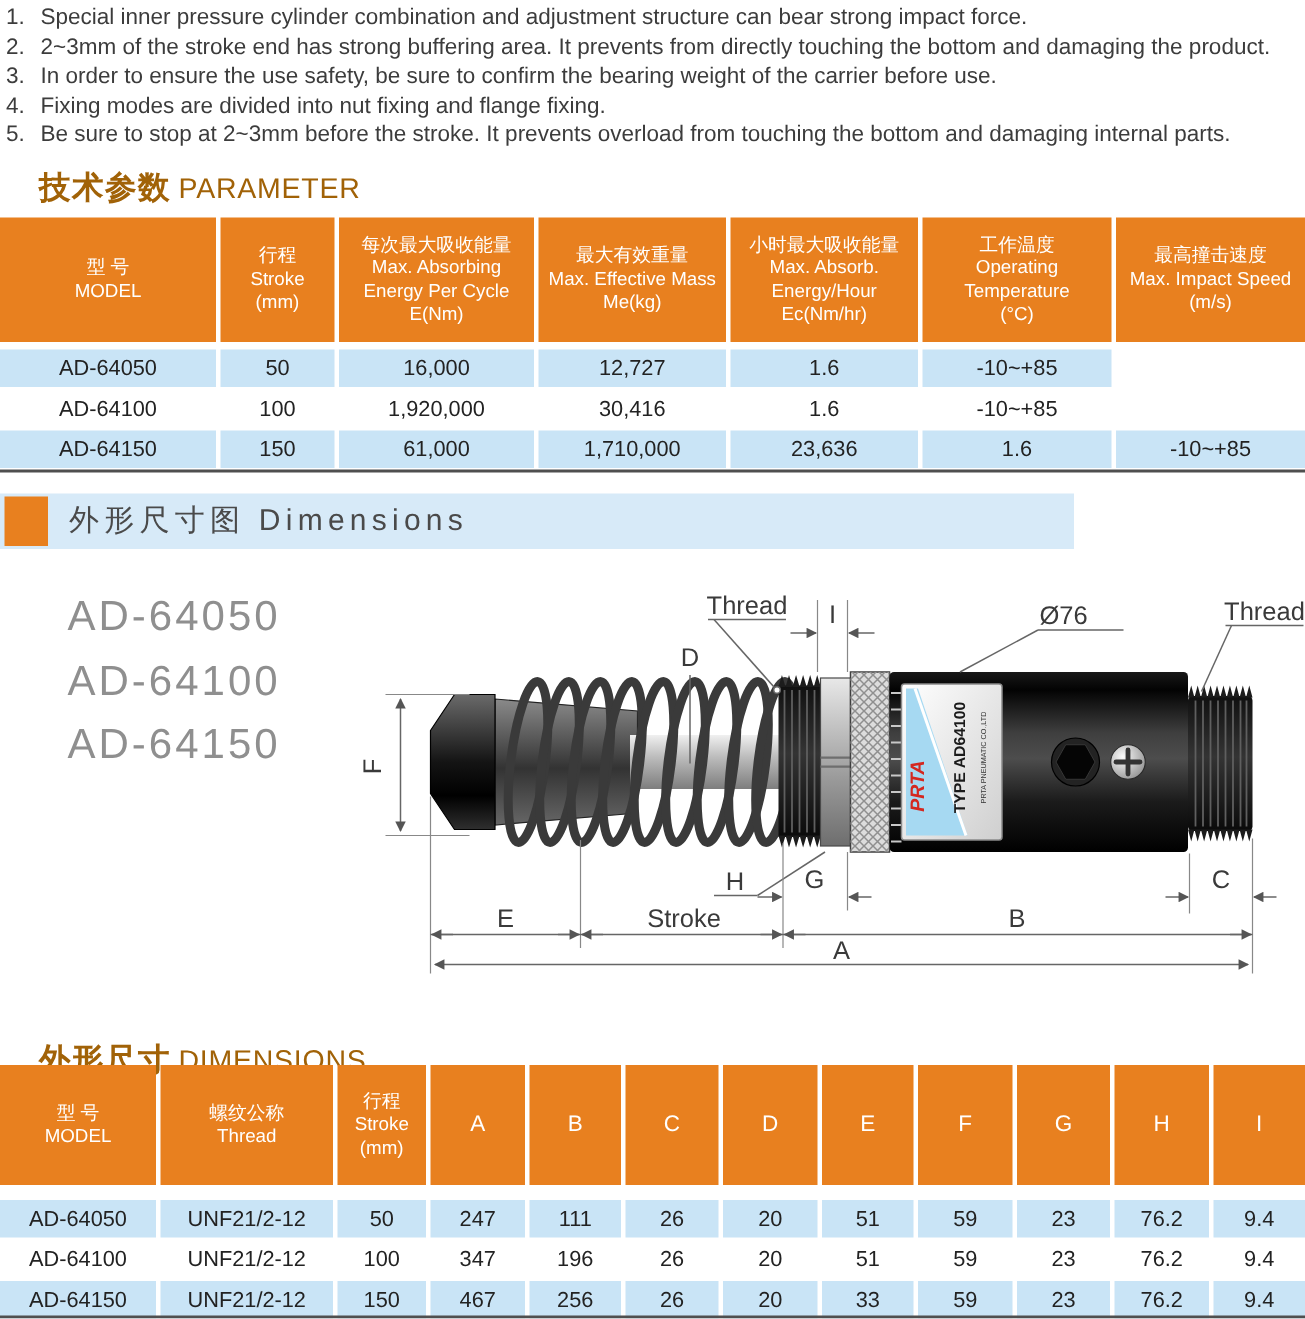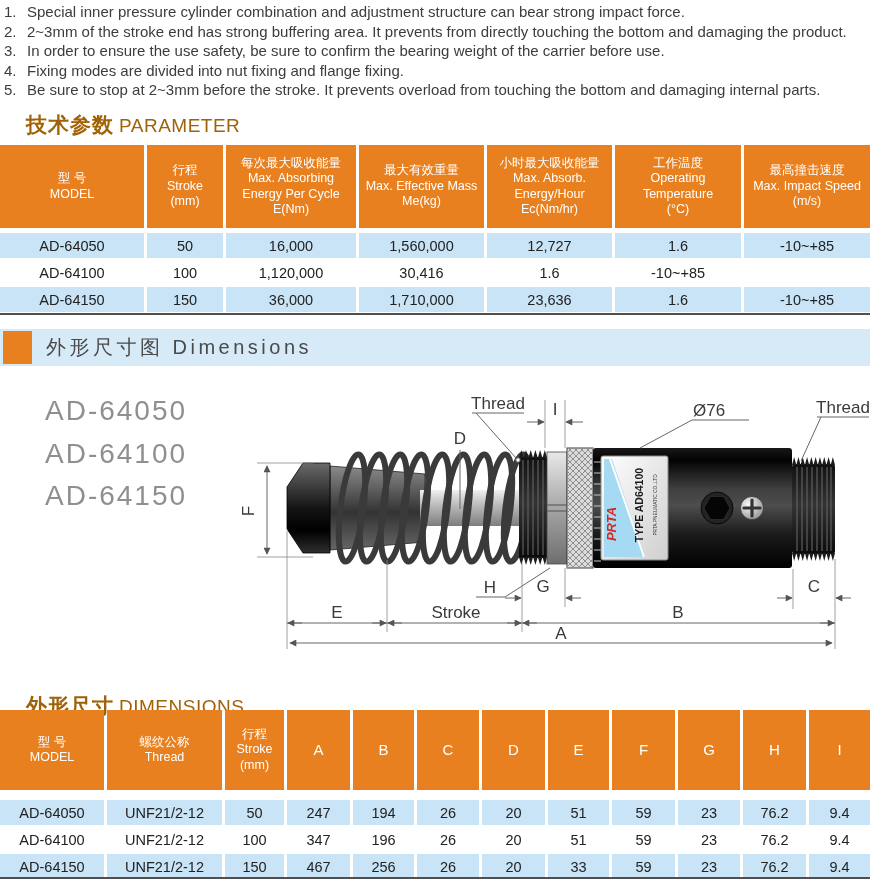--- a/index.html
+++ b/index.html
@@ -32,21 +32,21 @@
   .t2 .hdr .hc.letter{font-size:15px;}
   .row .dc{height:25px;display:flex;align-items:center;justify-content:center;
            font-size:14.5px;color:#222;background:#fff;}
   .row{margin-top:2px;}
   .t1 .row.first{margin-top:5px;}
   .t2 .row.first{margin-top:10px;}
   .row.blue .dc{background:#C9E4F6;}
   .tline{position:absolute;left:0;width:870px;height:2px;background:#4f4f4f;}
 
   
-  .banner{position:absolute;top:329px;left:0;width:870px;height:37px;background:#D7EAF8;}
+  .banner{position:absolute;top:329px;left:0;width:716px;height:37px;background:#D7EAF8;}
   .banner .sq{position:absolute;left:3px;top:2px;width:29px;height:33px;background:#E8801F;}
   .banner .bl{position:absolute;left:46px;top:0;line-height:37px;font-size:20px;color:#4a4a4a;letter-spacing:3.5px;}
 
   
   #drawing{position:absolute;top:378px;left:0;}
   .dimtxt{font-size:17px;fill:#3a3a3a;}
   .modeltxt{font-size:28px;fill:#8f8f8f;letter-spacing:2px;}
   .dimline{stroke:#666;stroke-width:1;fill:none;}
   .extline{stroke:#888;stroke-width:0.8;fill:none;}
 </style>
@@ -103,37 +103,36 @@
 Temperature
 (°C)</div>
     <div class="hc">最高撞击速度
 Max. Impact Speed
 (m/s)</div>
   </div>
   <div class="grid row first blue">
     <div class="dc">AD-64050</div>
     <div class="dc">50</div>
     <div class="dc">16,000</div>
-    <div class="dc">1,560,000</div>
     <div class="dc">12,727</div>
     <div class="dc">1.6</div>
     <div class="dc">-10~+85</div>
   </div>
   <div class="grid row">
     <div class="dc">AD-64100</div>
     <div class="dc">100</div>
-    <div class="dc">1,120,000</div>
+    <div class="dc">1,920,000</div>
     <div class="dc">30,416</div>
     <div class="dc">1.6</div>
     <div class="dc">-10~+85</div>
   </div>
   <div class="grid row blue">
     <div class="dc">AD-64150</div>
     <div class="dc">150</div>
-    <div class="dc">36,000</div>
+    <div class="dc">61,000</div>
     <div class="dc">1,710,000</div>
     <div class="dc">23,636</div>
     <div class="dc">1.6</div>
     <div class="dc">-10~+85</div>
   </div>
 </div>
 <div class="tline" style="top:313px;"></div>
 
 <div class="banner">
   <div class="sq"></div>
@@ -342,21 +341,21 @@
     <div class="hc letter">F</div>
     <div class="hc letter">G</div>
     <div class="hc letter">H</div>
     <div class="hc letter">I</div>
   </div>
   <div class="grid row first blue">
     <div class="dc">AD-64050</div>
     <div class="dc">UNF21/2-12</div>
     <div class="dc">50</div>
     <div class="dc">247</div>
-    <div class="dc">194</div>
+    <div class="dc">111</div>
     <div class="dc">26</div>
     <div class="dc">20</div>
     <div class="dc">51</div>
     <div class="dc">59</div>
     <div class="dc">23</div>
     <div class="dc">76.2</div>
     <div class="dc">9.4</div>
   </div>
   <div class="grid row">
     <div class="dc">AD-64100</div>

